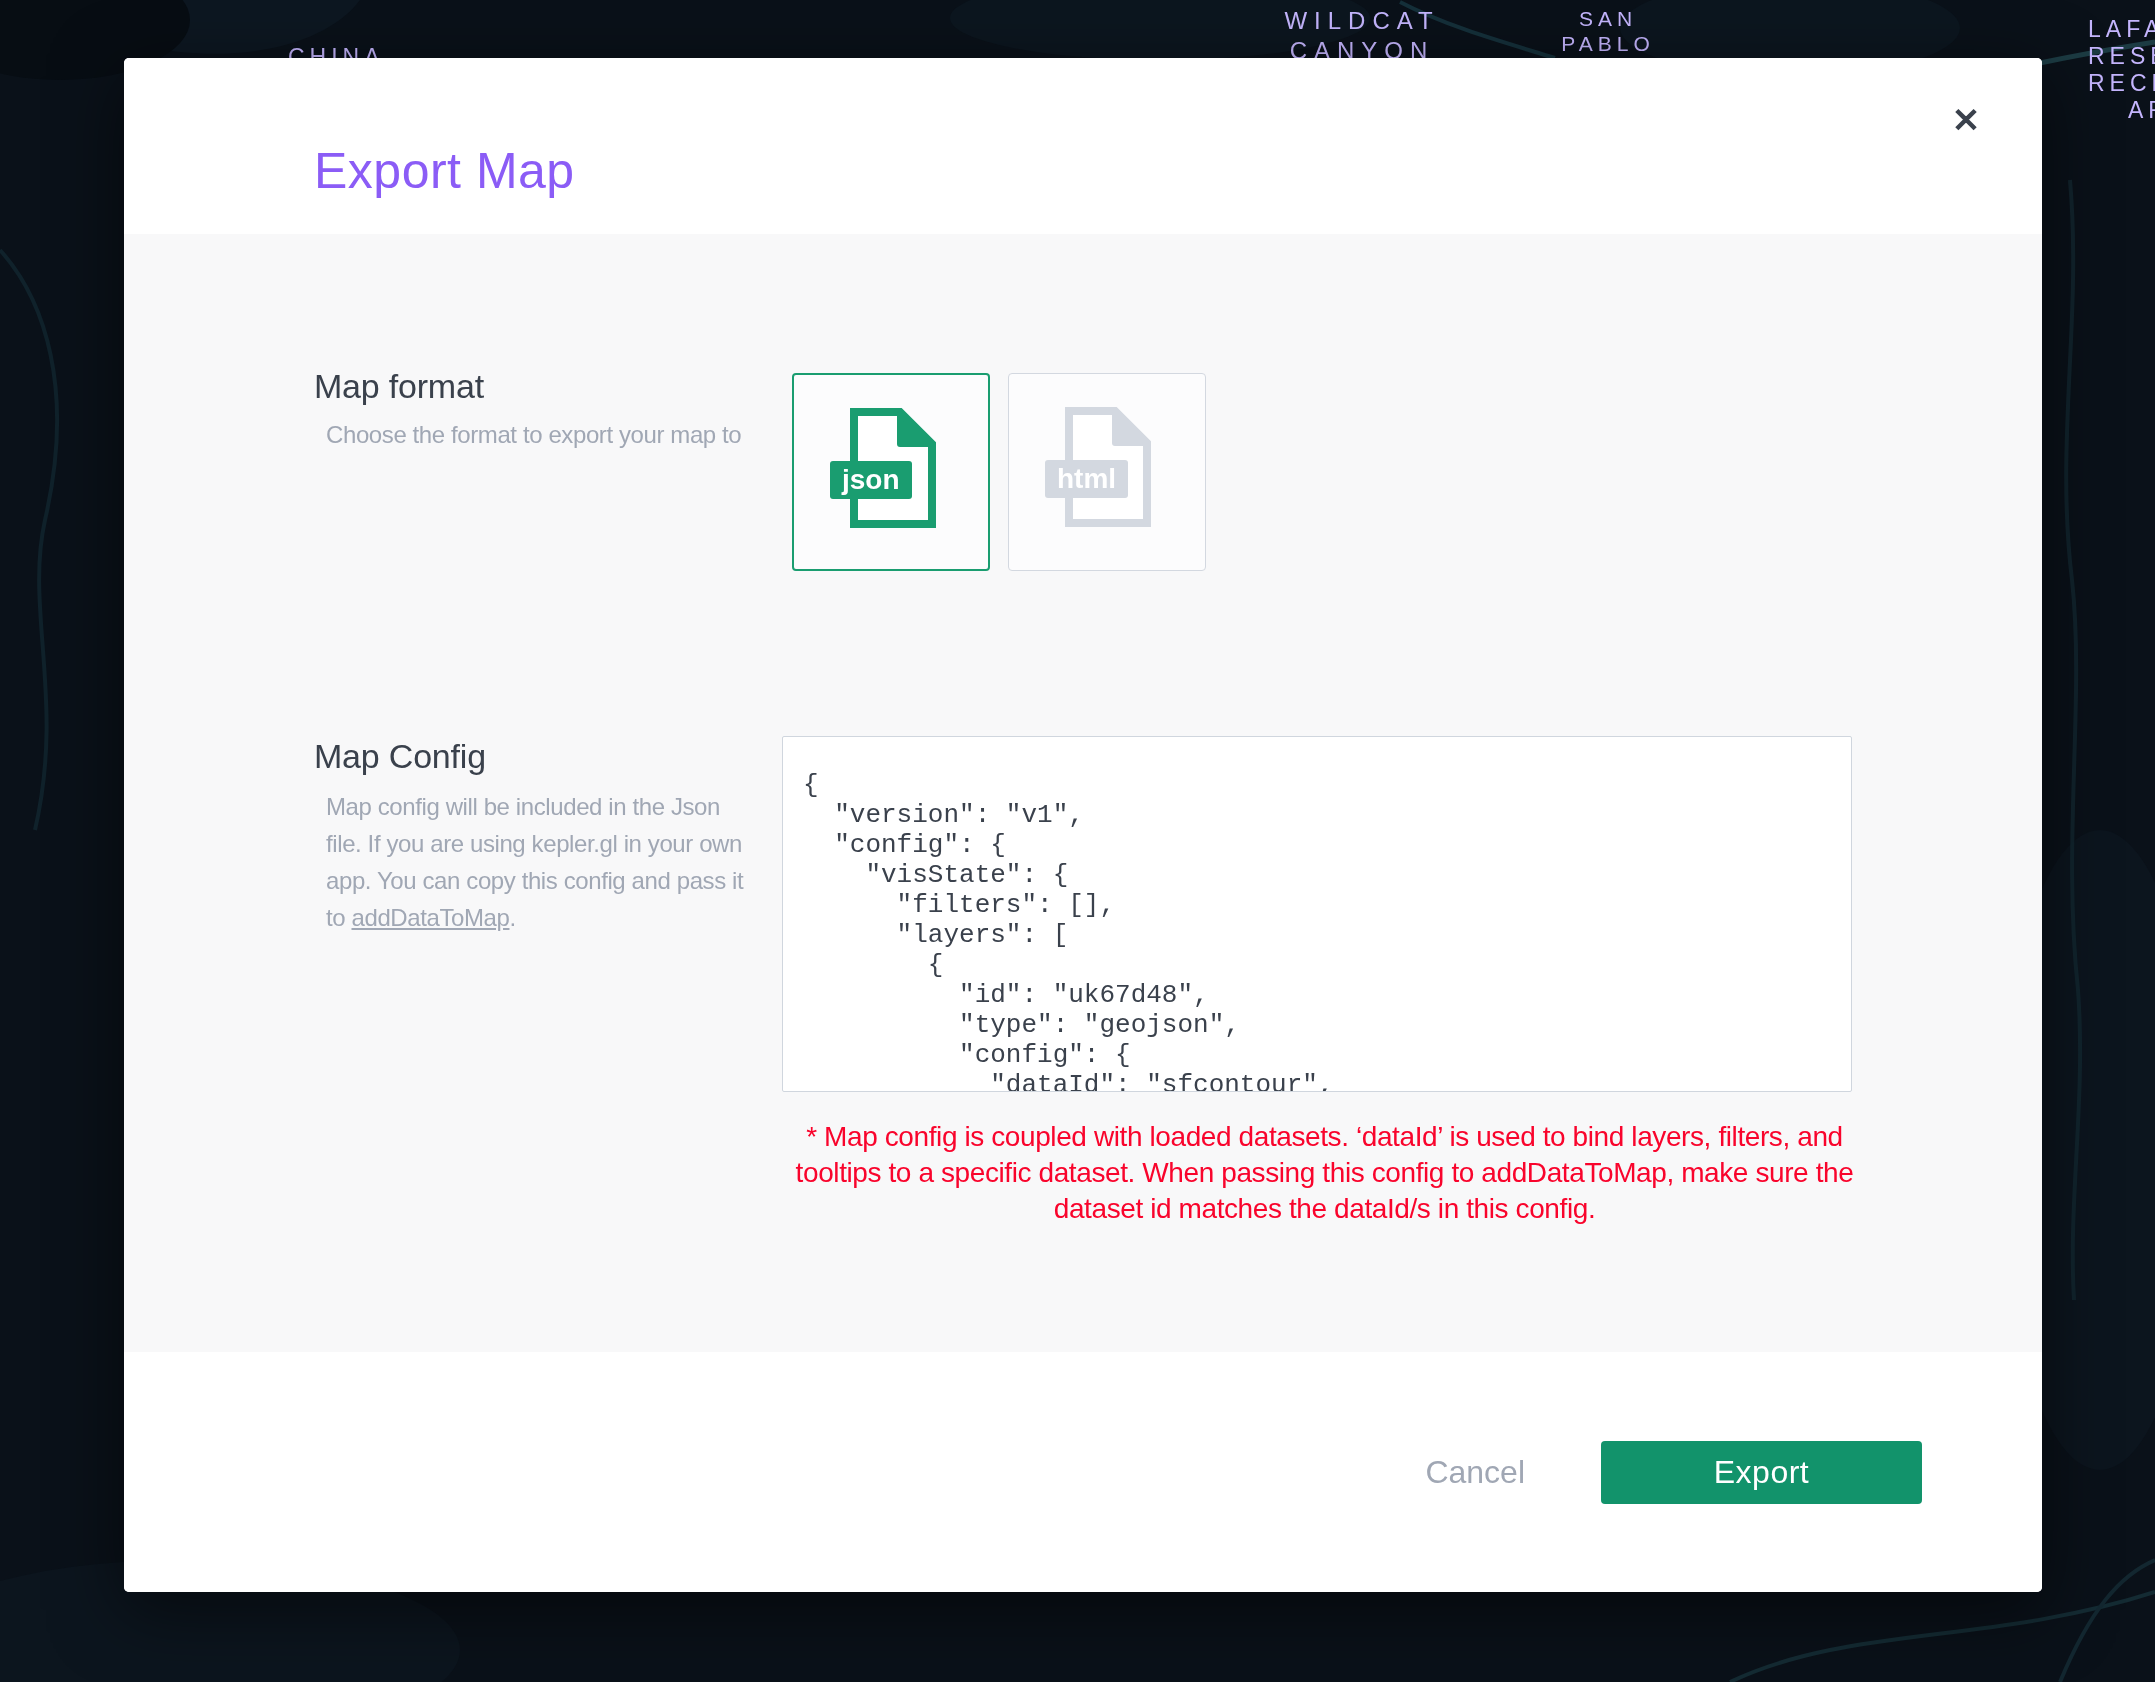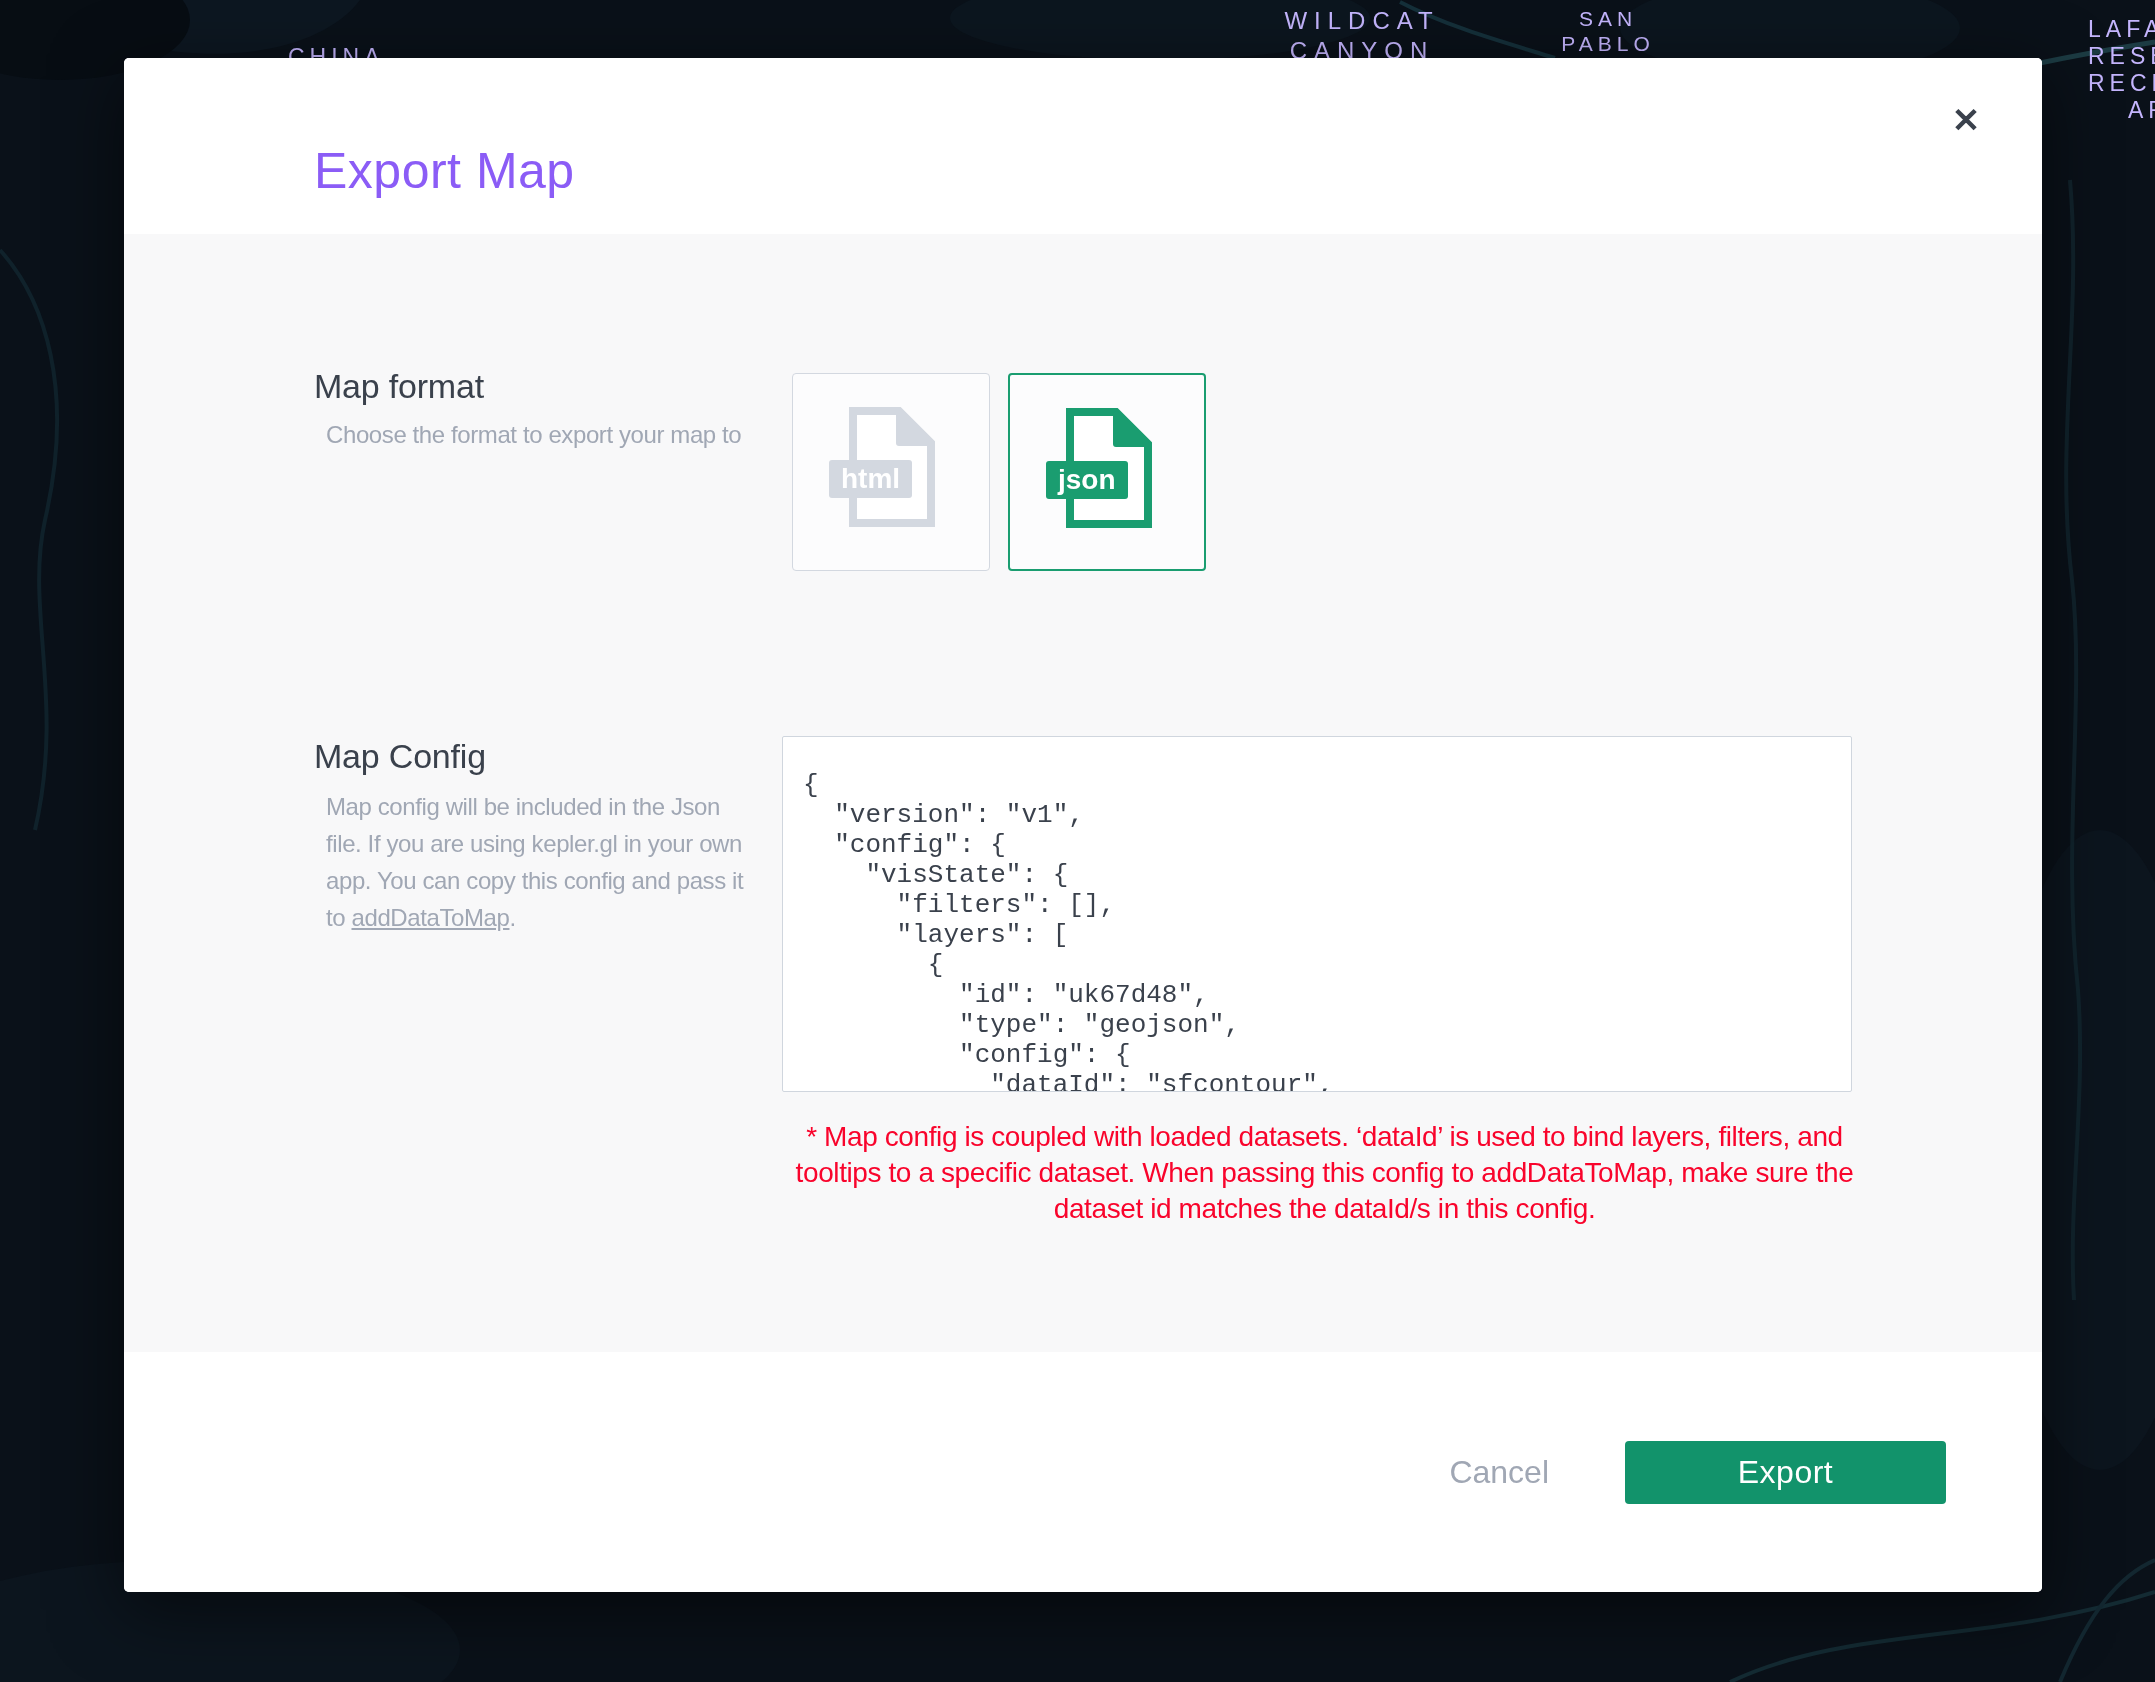--- a/index.html
+++ b/index.html
@@ -59,21 +59,21 @@
             background:#FFFFFF;border:1px solid #D0D6DE;border-radius:2px;
             padding:33px 20px;overflow:hidden;cursor:text;}
   .code-line{font-family:"Liberation Mono","DejaVu Sans Mono",monospace;font-size:26px;
              line-height:30px;color:#3A414C;white-space:pre;}
 
   .error-note{position:absolute;left:658px;top:885px;width:1085px;margin:0;
               font-size:28px;line-height:36px;color:#F9042C;letter-spacing:-0.4px;text-align:center;}
 
   .modal-footer{position:absolute;left:0;right:0;bottom:0;height:240px;background:#FFFFFF;
                 border-radius:0 0 5px 5px;display:flex;align-items:center;justify-content:flex-end;
-                padding-right:96px;gap:64px;box-sizing:border-box;}
+                padding-right:120px;gap:64px;box-sizing:border-box;}
   .btn-cancel{border:none;background:none;color:#A0A7B4;font-size:32px;font-family:inherit;
               cursor:pointer;padding:0 12px;}
   .btn-export{width:321px;height:63px;border:none;border-radius:4px;background:#12936B;
               color:#FFFFFF;font-size:32px;font-weight:500;font-family:inherit;cursor:pointer;
               letter-spacing:0.5px;}
 </style>
 </head>
 <body>
 
 <div id="page">
@@ -119,33 +119,33 @@
         <span>✕</span>
       </button>
     </div>
 
     <div class="modal-body">
 
       <h2 class="sec-title" id="t-format">Map format</h2>
       <p class="sec-desc" id="d-format">Choose the format to export your map to</p>
 
       <div class="cards">
+        <div class="card selected">
+          <svg class="file-svg" width="88" height="122" viewBox="0 0 88 122">
+            <path class="page" d="M5 5 H51 L83 37 V117 H5 Z"></path>
+            <path class="fold" d="M51 7 L81 37 H51 Z"></path>
+          </svg>
+          <span class="badge">json</span>
+        </div>
         <div class="card">
           <svg class="file-svg" width="88" height="122" viewBox="0 0 88 122">
             <path class="page" d="M5 5 H51 L83 37 V117 H5 Z"></path>
             <path class="fold" d="M51 7 L81 37 H51 Z"></path>
           </svg>
           <span class="badge">html</span>
-        </div>
-        <div class="card selected">
-          <svg class="file-svg" width="88" height="122" viewBox="0 0 88 122">
-            <path class="page" d="M5 5 H51 L83 37 V117 H5 Z"></path>
-            <path class="fold" d="M51 7 L81 37 H51 Z"></path>
-          </svg>
-          <span class="badge">json</span>
         </div>
       </div>
 
 
       <h2 class="sec-title" id="t-config">Map Config</h2>
       <p class="sec-desc" id="d-config"><span>Map config will be included in the Json file. If you are using kepler.gl in your own app. You can copy this config and pass it to </span><a class="link">addDataToMap</a><span>.</span></p>
 
       <div class="code-box">
         <div class="code-line">{</div>
         <div class="code-line">  "version": "v1",</div>

